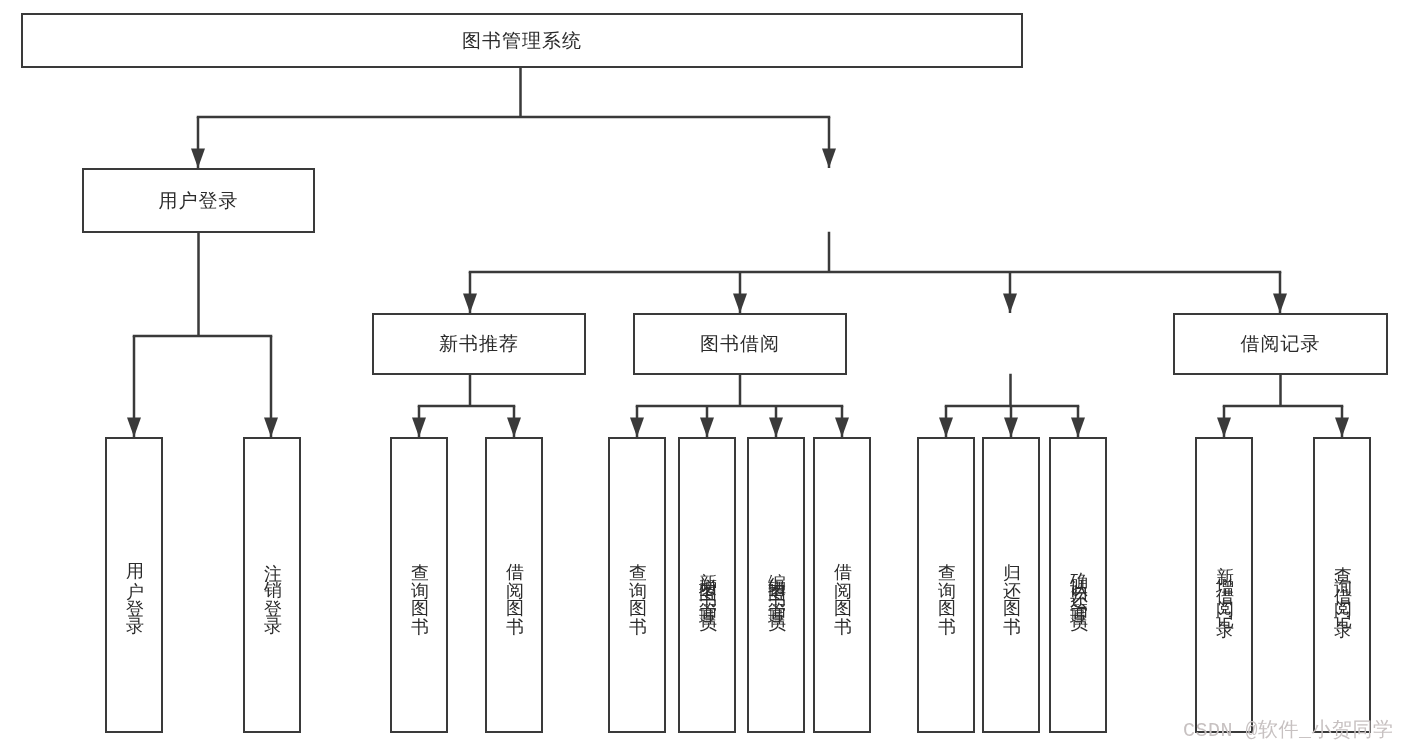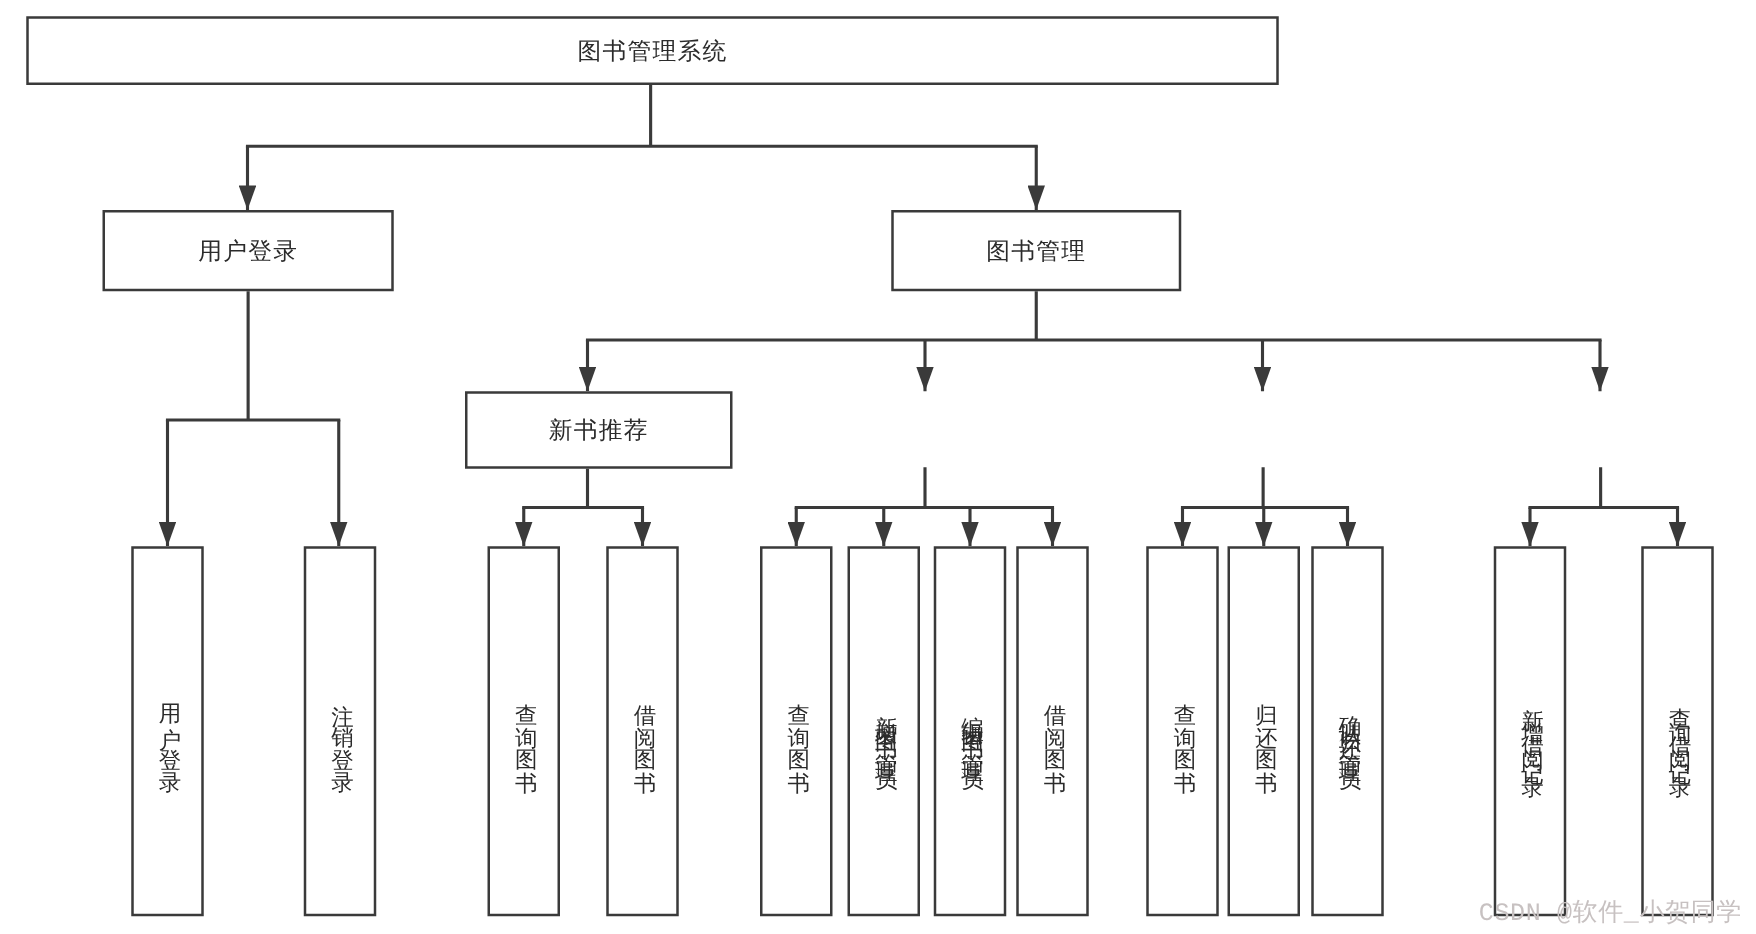--- a/index.html
+++ b/index.html
@@ -100,26 +100,29 @@
     <line x1="1342" y1="406" x2="1342" y2="437" stroke="#3a3a3a" stroke-width="2.5" marker-end="url(#ah)"></line>
   </svg>
 
   <div class="node hbox" style="left:21px;top:13px;width:1002px;height:55px">
     <span>图书管理系统</span>
   </div>
 
   <div class="node hbox" style="left:82px;top:168px;width:233px;height:65px">
     <span>用户登录</span>
   </div>
-  <div class="node hbox" style="left:713px;top:168px;width:232px;height:65px">
-    <span>图书管理</span>
-  </div>
 
   <div class="node hbox" style="left:372px;top:313px;width:214px;height:62px">
     <span>新书推荐</span>
+  </div>
+  <div class="node hbox" style="left:633px;top:313px;width:214px;height:62px">
+    <span>图书借阅</span>
+  </div>
+  <div class="node hbox" style="left:1173px;top:313px;width:215px;height:62px">
+    <span>借阅记录</span>
   </div>
 
   <div class="node vbox v4" style="left:105px;top:437px;width:58px;height:296px">
     <span>用户登录</span>
   </div>
   <div class="node vbox v4" style="left:243px;top:437px;width:58px;height:296px">
     <span>注销登录</span>
   </div>
 
   <div class="node vbox v4" style="left:390px;top:437px;width:58px;height:296px">

